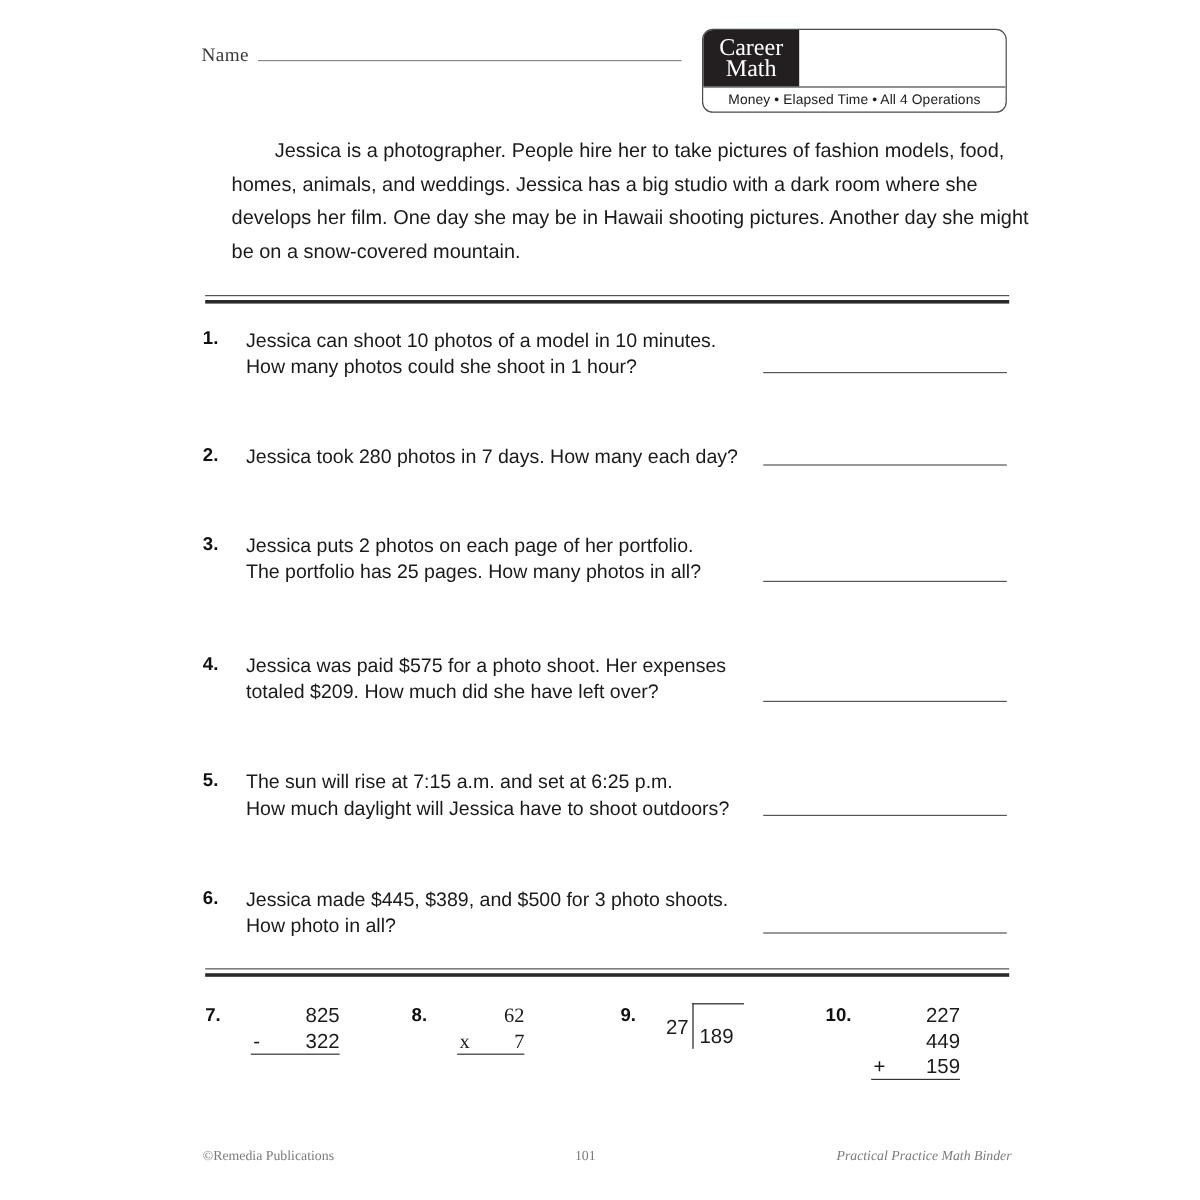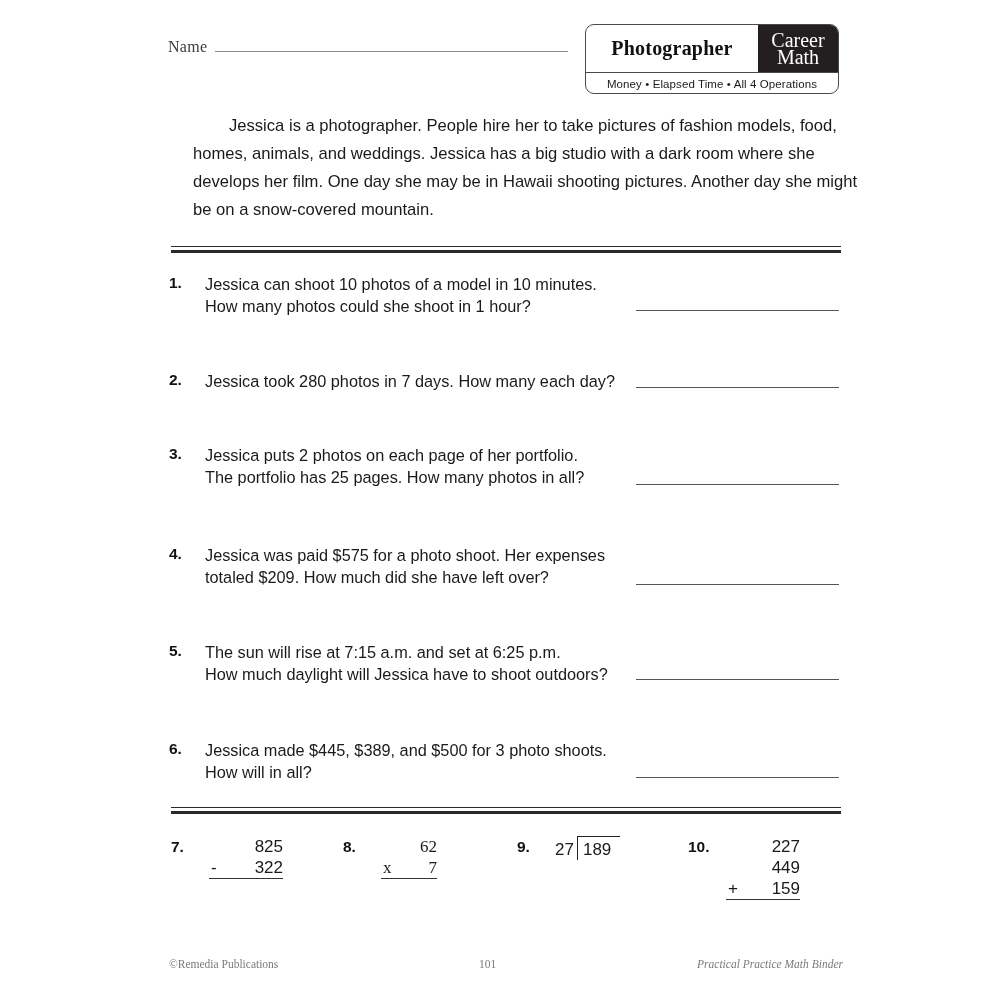--- a/index.html
+++ b/index.html
@@ -199,21 +199,21 @@
     font-size: 17px;
     line-height: 21px;
     color: #1a1a1a;
     display: flex;
     align-items: center;
   }
   .div-divisor { padding-right: 3px; padding-top: 2px; }
   .div-dividend {
     border-left: 1.6px solid #222;
     border-top: 1.6px solid #222;
-    padding: 2px 9px 0 5px;
+    padding: 16px 9px 0 5px;
   }
 
   
   .footer {
     position: absolute;
     left: 153px;
     top: 958px;
     width: 674px;
     display: flex;
     justify-content: space-between;
@@ -230,21 +230,20 @@
 
 <div class="page">
 
   <div class="name-row">
     <span class="name-label">Name</span>
     <span class="name-rule"></span>
   </div>
 
   <div class="badge">
     <div class="badge-top">
-      <div class="badge-title">Photographer</div>
       <div class="badge-career">
         <span>Career</span>
         <span>Math</span>
       </div>
     </div>
     <div class="badge-sub">Money • Elapsed Time • All 4 Operations</div>
   </div>
 
   <div class="intro">Jessica is a photographer.  People hire her to take pictures of fashion models, food, homes, animals, and weddings.  Jessica has a big studio with a dark room where she develops her film.  One day she may be in Hawaii shooting pictures.  Another day she might be on a snow-covered mountain.</div>
 
@@ -295,21 +294,21 @@
       <div>The sun will rise at 7:15 a.m. and set at 6:25 p.m.</div>
       <div>How much daylight will Jessica have to shoot outdoors?</div>
     </div>
   </div>
   <div class="ans-block" style="left:620px; top:679px; width:203px;"></div>
 
   <div class="q" style="top:740px;">
     <span class="q-num">6.</span>
     <div class="q-body">
       <div>Jessica made $445, $389, and $500 for 3 photo shoots.</div>
-      <div>How will in all?</div>
+      <div>How photo in all?</div>
     </div>
   </div>
   <div class="ans-block" style="left:620px; top:777px; width:203px;"></div>
 
   <div class="rule" id="rule-bottom">
     <div class="thin"></div>
       <div class="gap"></div>
       <div class="thick"></div>
   </div>
 

